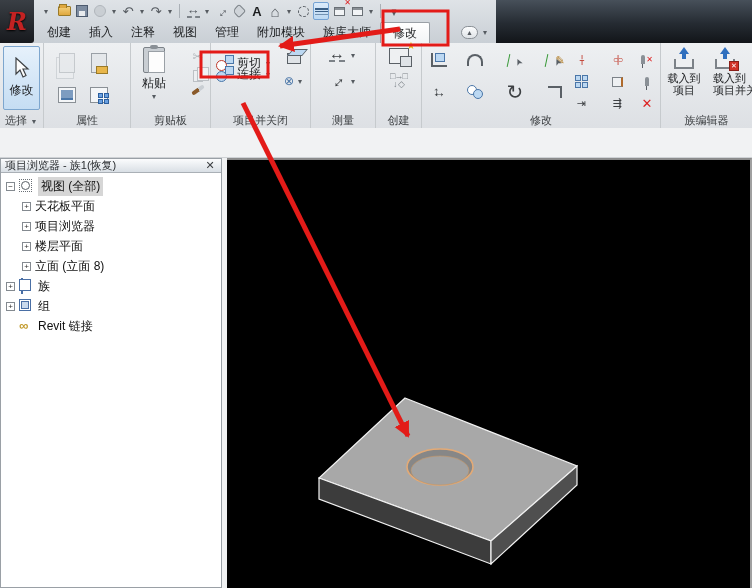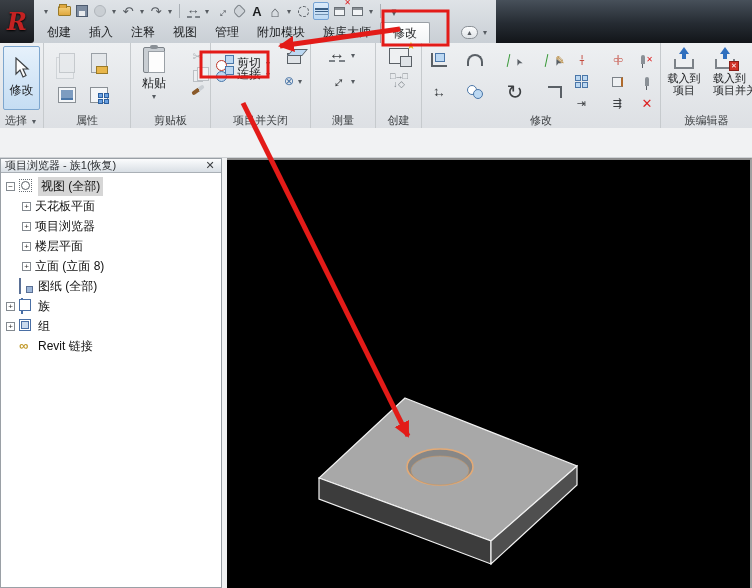--- a/index.html
+++ b/index.html
@@ -473,25 +473,20 @@
       </div>
       <div class="trow lvl1">
         <span class="toggle">+</span>
         <span>楼层平面</span>
       </div>
       <div class="trow lvl1">
         <span class="toggle">+</span>
         <span>立面 (立面 8)</span>
       </div>
       <div class="trow">
-        <span class="toggle none"></span>
-        <span class="ticon"><span class="i-sheet"></span></span>
-        <span>图纸 (全部)</span>
-      </div>
-      <div class="trow">
         <span class="toggle">+</span>
         <span class="ticon"><span class="i-family"></span></span>
         <span>族</span>
       </div>
       <div class="trow">
         <span class="toggle">+</span>
         <span class="ticon">
             <span class="i-grp"></span>
           </span>
         <span>组</span>

